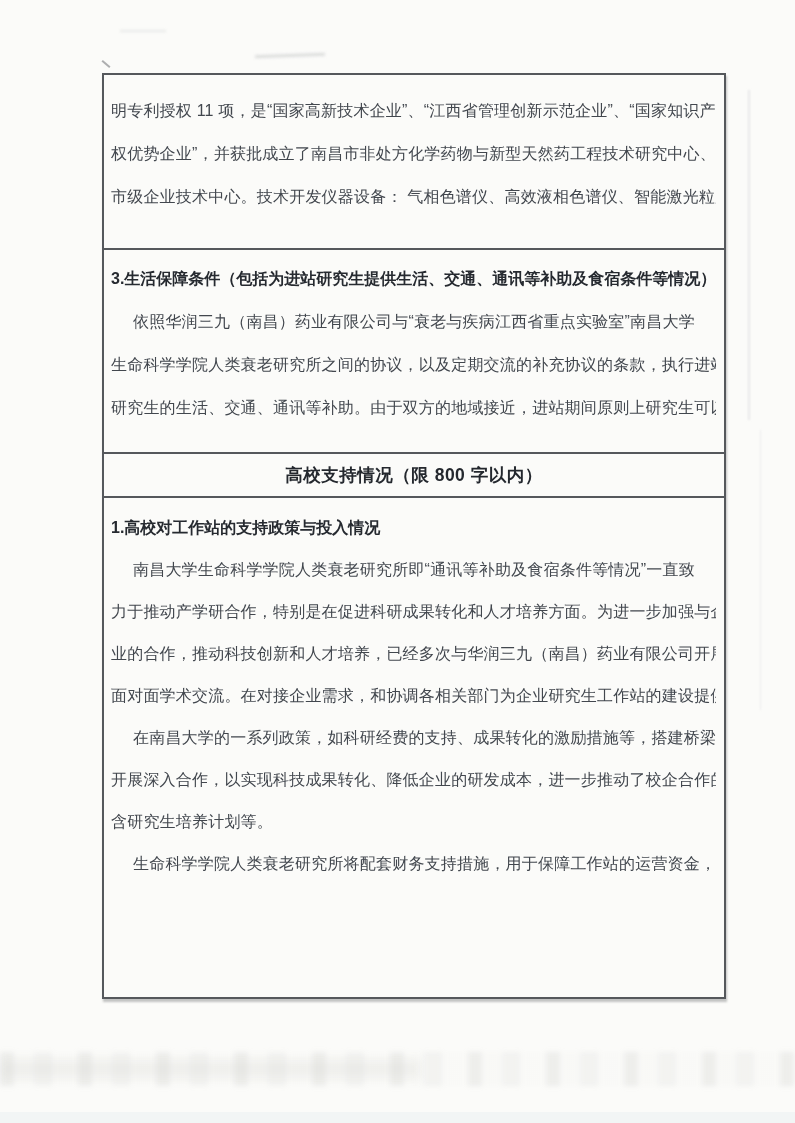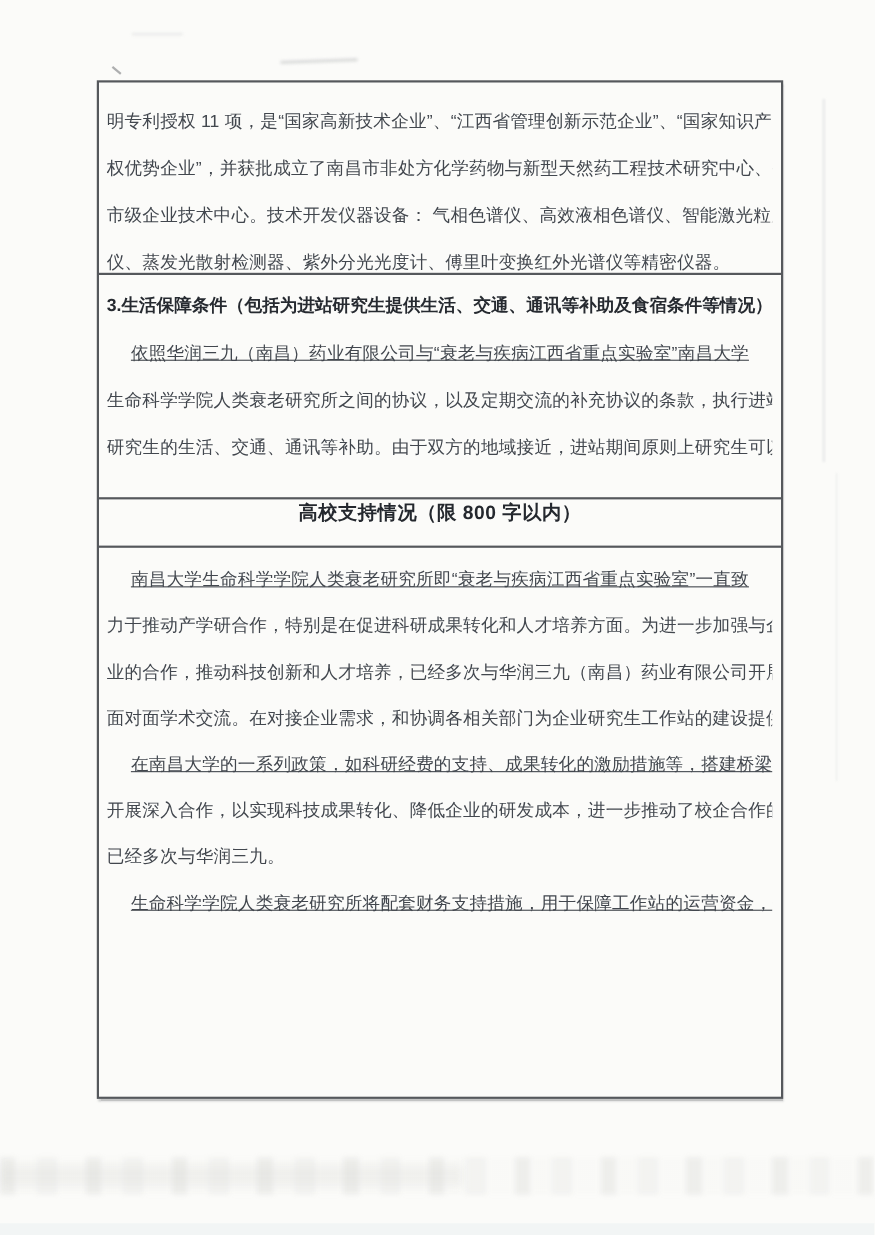--- a/index.html
+++ b/index.html
@@ -34,46 +34,46 @@
         rgba(240,240,238,0.1) 52px, rgba(240,240,238,0.1) 78px);
     filter: blur(2.5px); }
   .bottom-mottle2 { left: 0; top: 1060px; width: 420px; height: 18px;
     background: rgba(208,209,206,0.22); filter: blur(4px); }
   .bottom-strip { left: 0; top: 1112px; width: 795px; height: 11px;
     background: #f2f5f5; }
 
   
   .doc-table {
     position: absolute;
-    left: 88px; top: 73px;
+    left: 102px; top: 73px;
     width: 624px; height: 926px;
     border: 2px solid #55585c;
     background: transparent;
     box-shadow: 1px 3px 2px rgba(125,126,128,0.45);
     display: flex; flex-direction: column;
   }
   .row { width: 100%; border-bottom: 2px solid #55585c; }
   .row:last-child { border-bottom: none; }
   .row-overflow   { height: 175px; padding: 14px 8px 0 7px; }
   .row-section3   { height: 204px; padding: 7px 8px 0 7px; }
-  .row-header     { height: 44px; display: flex; align-items: flex-start; justify-content: center; }
+  .row-header     { height: 44px; display: flex; align-items: center; justify-content: center; }
   .row-support    { flex: 1 1 auto; padding: 9px 8px 0 7px; }
 
   .line {
     height: 43px;
     line-height: 43px;
     font-size: 16px;
     letter-spacing: 0.2px;
     color: #42474e;
     white-space: nowrap;
     overflow: hidden;
   }
   .row-support .line { height: 42px; line-height: 42px; }
   .bold { font-weight: bold; color: #262a30; letter-spacing: 0px; }
-  .ind  { padding-left: 22px; text-decoration: underline; }
+  .ind  { padding-left: 22px; }
   .header-title {
     font-size: 17.5px;
     font-weight: bold;
     color: #24282e;
     letter-spacing: 0.5px;
     white-space: nowrap;
   }
 </style>
 </head>
 <body>
@@ -88,39 +88,39 @@
   <div class="artifact bottom-mottle"></div>
   <div class="artifact bottom-mottle2"></div>
   <div class="artifact bottom-strip"></div>
 
   <div class="doc-table">
 
     <div class="row row-overflow">
       <div class="line">明专利授权 11 项，是“国家高新技术企业”、“江西省管理创新示范企业”、“国家知识产</div>
       <div class="line">权优势企业”，并获批成立了南昌市非处方化学药物与新型天然药工程技术研究中心、省</div>
       <div class="line">市级企业技术中心。技术开发仪器设备： 气相色谱仪、高效液相色谱仪、智能激光粒度</div>
-      <div class="line">仪、蒸发光散射检测器、紫外分光光度计、傅里叶变换红外光谱仪等精密仪器。</div>
     </div>
 
     <div class="row row-section3">
       <div class="line bold">3.生活保障条件（包括为进站研究生提供生活、交通、通讯等补助及食宿条件等情况）</div>
       <div class="line ind">依照华润三九（南昌）药业有限公司与“衰老与疾病江西省重点实验室”南昌大学</div>
       <div class="line">生命科学学院人类衰老研究所之间的协议，以及定期交流的补充协议的条款，执行进站</div>
       <div class="line">研究生的生活、交通、通讯等补助。由于双方的地域接近，进站期间原则上研究生可以</div>
     </div>
 
     <div class="row row-header">
       <span class="header-title">高校支持情况（限 800 字以内）</span>
     </div>
 
     <div class="row row-support">
-      <div class="line ind">南昌大学生命科学学院人类衰老研究所即“衰老与疾病江西省重点实验室”一直致</div>
+      <div class="line bold">1.高校对工作站的支持政策与投入情况</div>
+      <div class="line ind">南昌大学生命科学学院人类衰老研究所即“通讯等补助及食宿条件等情况”一直致</div>
       <div class="line">力于推动产学研合作，特别是在促进科研成果转化和人才培养方面。为进一步加强与企</div>
       <div class="line">业的合作，推动科技创新和人才培养，已经多次与华润三九（南昌）药业有限公司开展</div>
       <div class="line">面对面学术交流。在对接企业需求，和协调各相关部门为企业研究生工作站的建设提供</div>
       <div class="line ind">在南昌大学的一系列政策，如科研经费的支持、成果转化的激励措施等，搭建桥梁、</div>
       <div class="line">开展深入合作，以实现科技成果转化、降低企业的研发成本，进一步推动了校企合作的</div>
-      <div class="line">已经多次与华润三九。</div>
+      <div class="line">含研究生培养计划等。</div>
       <div class="line ind">生命科学学院人类衰老研究所将配套财务支持措施，用于保障工作站的运营资金，包</div>
     </div>
 
   </div>
 </div>
 
 </body></html>

